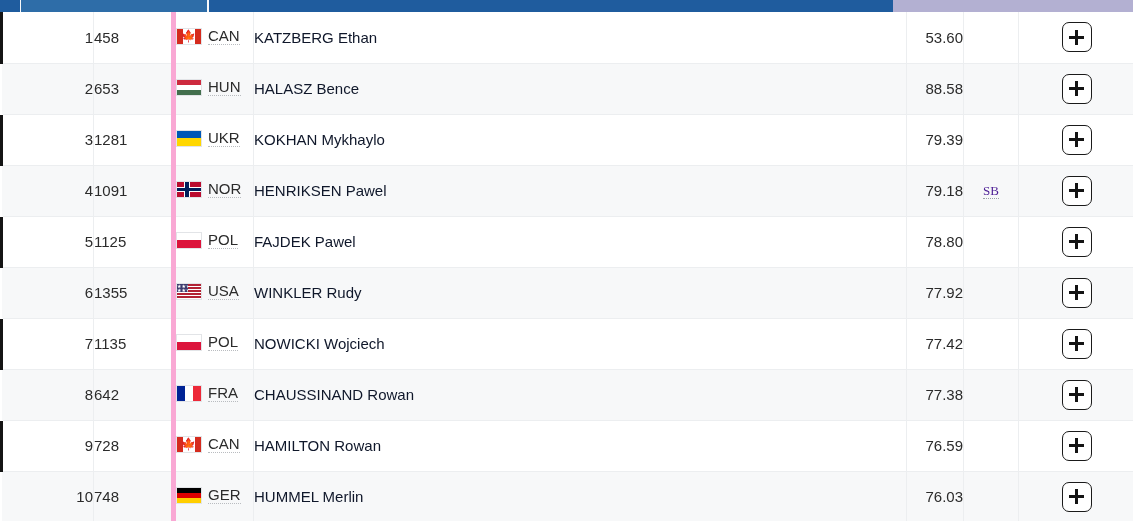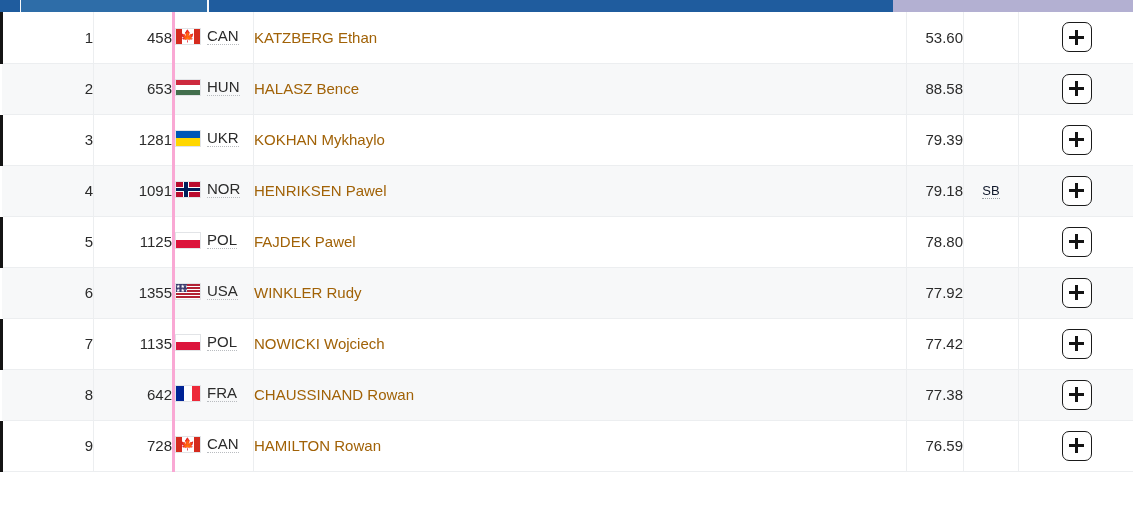--- a/index.html
+++ b/index.html
@@ -80,33 +80,33 @@
     border-left: 3px solid transparent;
   }
 
   td.cell-rank {
     text-align: right;
     padding-right: 14px;
     border-right: 1px solid #eceef0;
     color: #2b2b2b;
   }
   td.cell-bib {
-    text-align: right;
+    text-align: left;
     padding-right: 12px;
-    border-right: 3px solid #f9a8d4;
+    border-right: 5px solid #f9a8d4;
   }
   td.cell-country {
     padding-left: 6px;
     white-space: nowrap;
     border-right: 1px solid #eceef0;
   }
   td.cell-athlete {
     padding-left: 10px;
     border-right: 1px solid #eceef0;
-    color: #a16207;
+    color: #0f172a;
   }
   td.cell-mark {
     text-align: right;
     padding-right: 8px;
     border-right: 1px solid #eceef0;
   }
   td.cell-record {
     text-align: center;
     border-right: 1px solid #eceef0;
     font-size: 13px;
@@ -196,22 +196,23 @@
       #002395 0 33.33%, #ffffff 33.33% 66.66%, #ed2939 66.66% 100%);
   }
   
   .flag-GER {
     background: linear-gradient(to bottom,
       #000000 0 33.33%, #dd0000 33.33% 66.66%, #ffce00 66.66% 100%);
   }
 
   .record-badge {
     border-bottom: 1px dotted #9aa0a6;
-    color: #0f172a;
+    color: #4c1d95;
     cursor: help;
+    font-family: Liberation Serif, serif;
   }
 
   .add-btn {
     width: 30px;
     height: 30px;
     border: 1.6px solid #1a1a1a;
     border-radius: 7px;
     background: #ffffff;
     display: inline-flex;
     align-items: center;
@@ -402,17 +403,31 @@
               </span>
               <span class="country-code">CAN</span>
             </span></td>
           <td class="cell-athlete"><span>HAMILTON Rowan</span></td>
           <td class="cell-mark"><span>76.59</span></td>
           <td class="cell-record"></td>
           <td class="cell-action"><button class="add-btn" aria-label="+">
               <span class="plus"></span>
             </button></td>
         </tr>
+        <tr class="row-even">
+          <td class="cell-rank"><span>10</span></td>
+          <td class="cell-bib"><span>748</span></td>
+          <td class="cell-country"><span class="country-wrap">
+              <span class="flag flag-GER"></span>
+              <span class="country-code">GER</span>
+            </span></td>
+          <td class="cell-athlete"><span>HUMMEL Merlin</span></td>
+          <td class="cell-mark"><span>76.03</span></td>
+          <td class="cell-record"></td>
+          <td class="cell-action"><button class="add-btn" aria-label="+">
+              <span class="plus"></span>
+            </button></td>
+        </tr>
       </tbody>
   </table>
 
   <div class="bottom-edge"></div>
 </div>
 
 </body></html>

